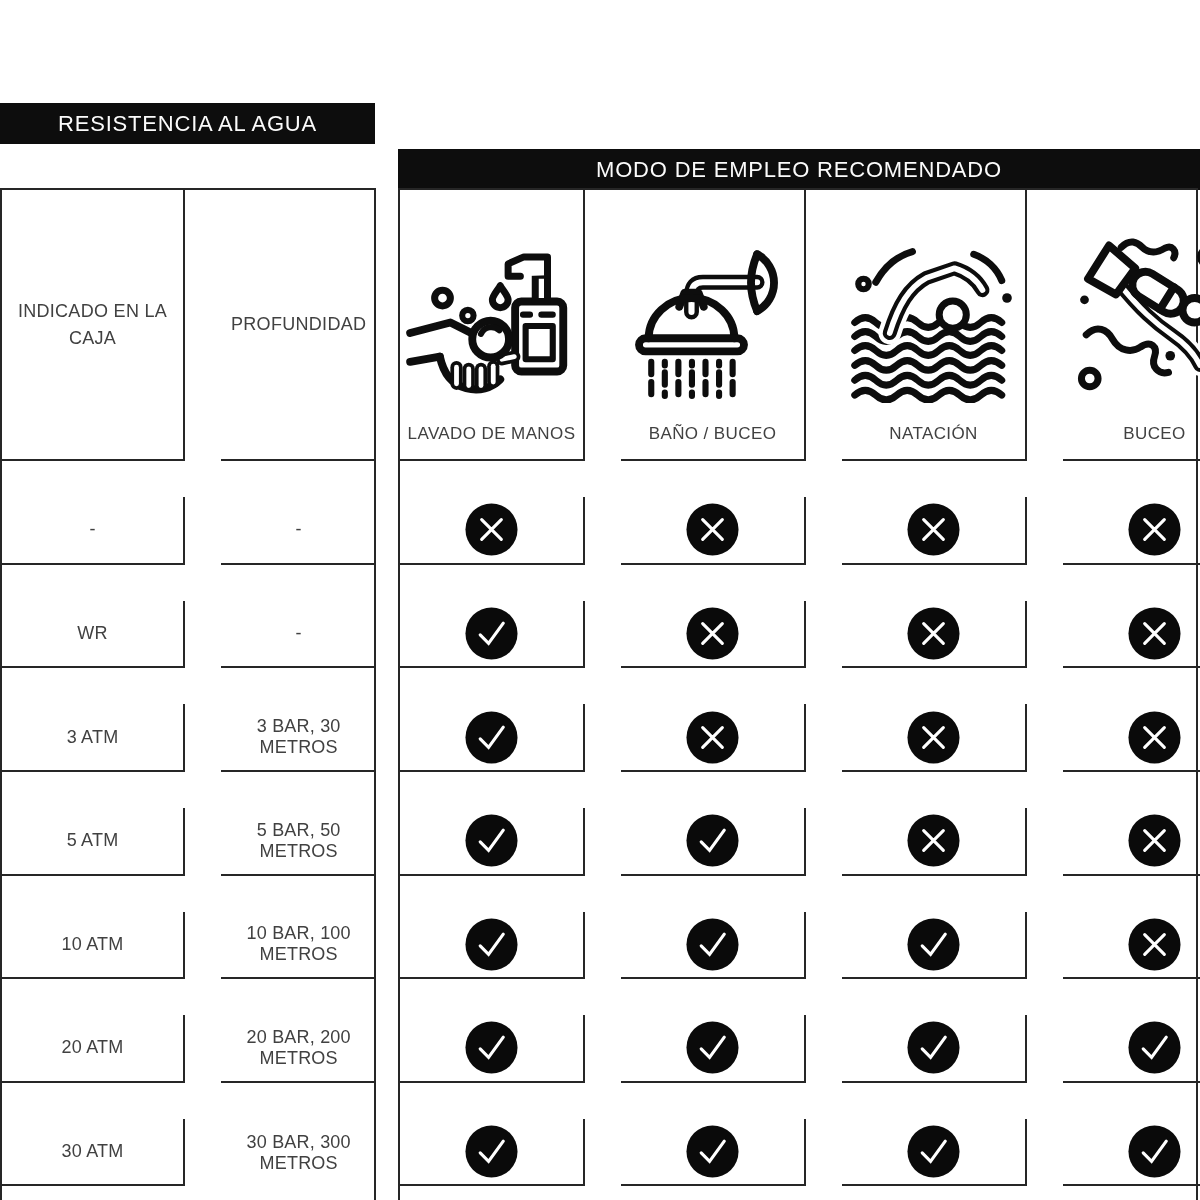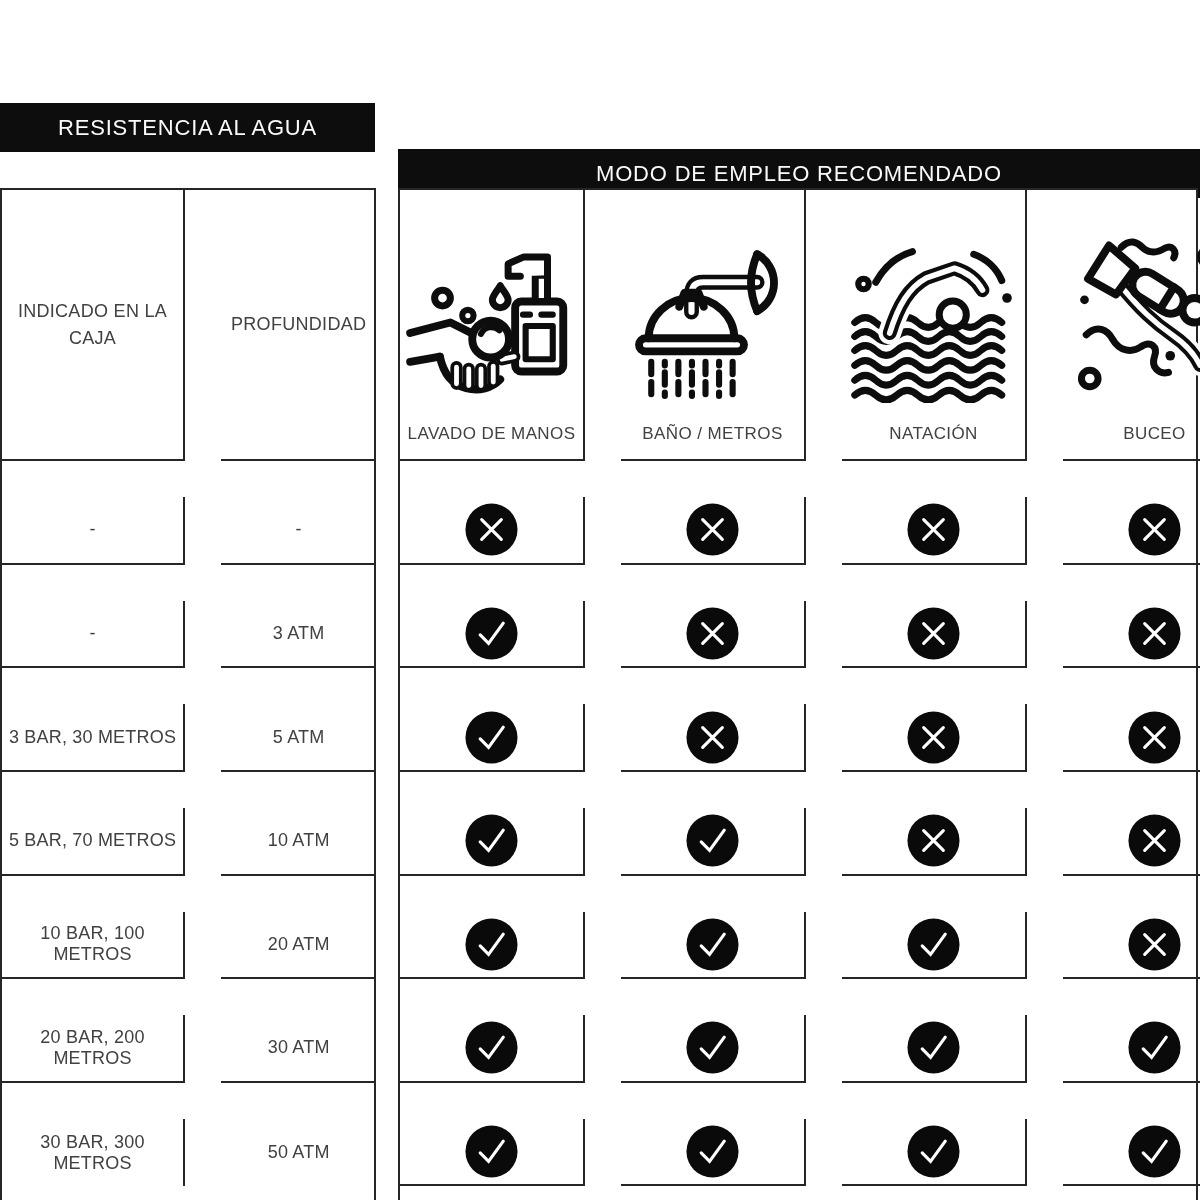--- a/index.html
+++ b/index.html
@@ -1,20 +1,20 @@
 <!DOCTYPE html>
 <html><head>
 <meta charset="utf-8">
 <style>
   * { box-sizing: border-box; margin: 0; padding: 0; }
   html, body { background: #ffffff; }
   body { width: 1200px; height: 1200px; font-family: "Liberation Sans", sans-serif; }
   .canvas { position: relative; width: 1200px; height: 1200px; background: #ffffff; overflow: hidden; }
 
-  .bar { position: absolute; top: 103px; height: 49px; background: #0d0d0d; color: #fbfbfb;
+  .bar { position: absolute; top: 103px; height: 41px; background: #0d0d0d; color: #fbfbfb;
          display: flex; align-items: center; justify-content: center;
          font-size: 22px; letter-spacing: 0.8px; }
   .bar-left  { left: 0;     width: 375px; }
   .bar-right { left: 398px; width: 802px; margin-top: 46px; }
 
   .tbl { position: absolute; top: 188px; height: 1104px; display: grid;
          border: 2px solid #262626; background: #fff; gap: 36px; }
   .tbl-left  { left: 0;     width: 376px; grid-template-columns: 183px 1fr; grid-template-rows: 271px repeat(8, 1fr); }
   .tbl-right { left: 398px; width: 800px; grid-template-columns: repeat(4, 1fr); grid-template-rows: 271px repeat(8, 1fr); }
 
@@ -45,25 +45,26 @@
   <div class="bar bar-right">
     <span>MODO DE EMPLEO RECOMENDADO</span>
   </div>
 
   <div class="tbl tbl-left">
     <div class="cell head-cell">INDICADO EN LA CAJA</div>
     <div class="cell head-cell">PROFUNDIDAD</div>
 
   <div class="cell body-cell">-</div>
       <div class="cell body-cell">-</div>
+      <div class="cell body-cell">WR</div>
       <div class="cell body-cell">-</div>
       <div class="cell body-cell">3 ATM</div>
       <div class="cell body-cell">3 BAR, 30 METROS</div>
       <div class="cell body-cell">5 ATM</div>
-      <div class="cell body-cell">5 BAR, 70 METROS</div>
+      <div class="cell body-cell">5 BAR, 50 METROS</div>
       <div class="cell body-cell">10 ATM</div>
       <div class="cell body-cell">10 BAR, 100 METROS</div>
       <div class="cell body-cell">20 ATM</div>
       <div class="cell body-cell">20 BAR, 200 METROS</div>
       <div class="cell body-cell">30 ATM</div>
       <div class="cell body-cell">30 BAR, 300 METROS</div>
       <div class="cell body-cell">50 ATM</div>
     </div>
 
   <div class="tbl tbl-right">
@@ -115,21 +116,21 @@
             <line x1="30" y1="153" x2="30" y2="196" stroke-dasharray="14 9"></line>
             <line x1="45.5" y1="153" x2="45.5" y2="196" stroke-dasharray="4 8 14 9"></line>
             <line x1="61" y1="153" x2="61" y2="196" stroke-dasharray="14 9"></line>
             <line x1="76.5" y1="153" x2="76.5" y2="196" stroke-dasharray="4 8 14 9"></line>
             <line x1="92" y1="153" x2="92" y2="196" stroke-dasharray="14 9"></line>
             <line x1="107.5" y1="153" x2="107.5" y2="196" stroke-dasharray="4 8 14 9"></line>
             <line x1="123" y1="153" x2="123" y2="196" stroke-dasharray="14 9"></line>
           </g>
         </g>
       </svg>
-      <div class="activity-label">BAÑO / METROS</div>
+      <div class="activity-label">BAÑO / BUCEO</div>
     </div>
 
     <div class="cell activity-cell">
       <svg class="ic" width="175" height="175" viewBox="0 0 200 200">
         <g fill="none" stroke="#0d0d0d" stroke-width="8" stroke-linecap="round" stroke-linejoin="round">
           <path d="M10 108 q12 -11 24 0 t24 0 t24 0 t24 0 t24 0 t24 0 t24 0"></path>
           <path d="M10 124 q12 -11 24 0 t24 0 t24 0 t24 0 t24 0 t24 0 t24 0"></path>
           <path d="M10 140 q12 -11 24 0 t24 0 t24 0 t24 0 t24 0 t24 0 t24 0"></path>
           <path d="M10 157 q12 -11 24 0 t24 0 t24 0 t24 0 t24 0 t24 0 t24 0"></path>
           <path d="M10 174 q12 -11 24 0 t24 0 t24 0 t24 0 t24 0 t24 0 t24 0"></path>

